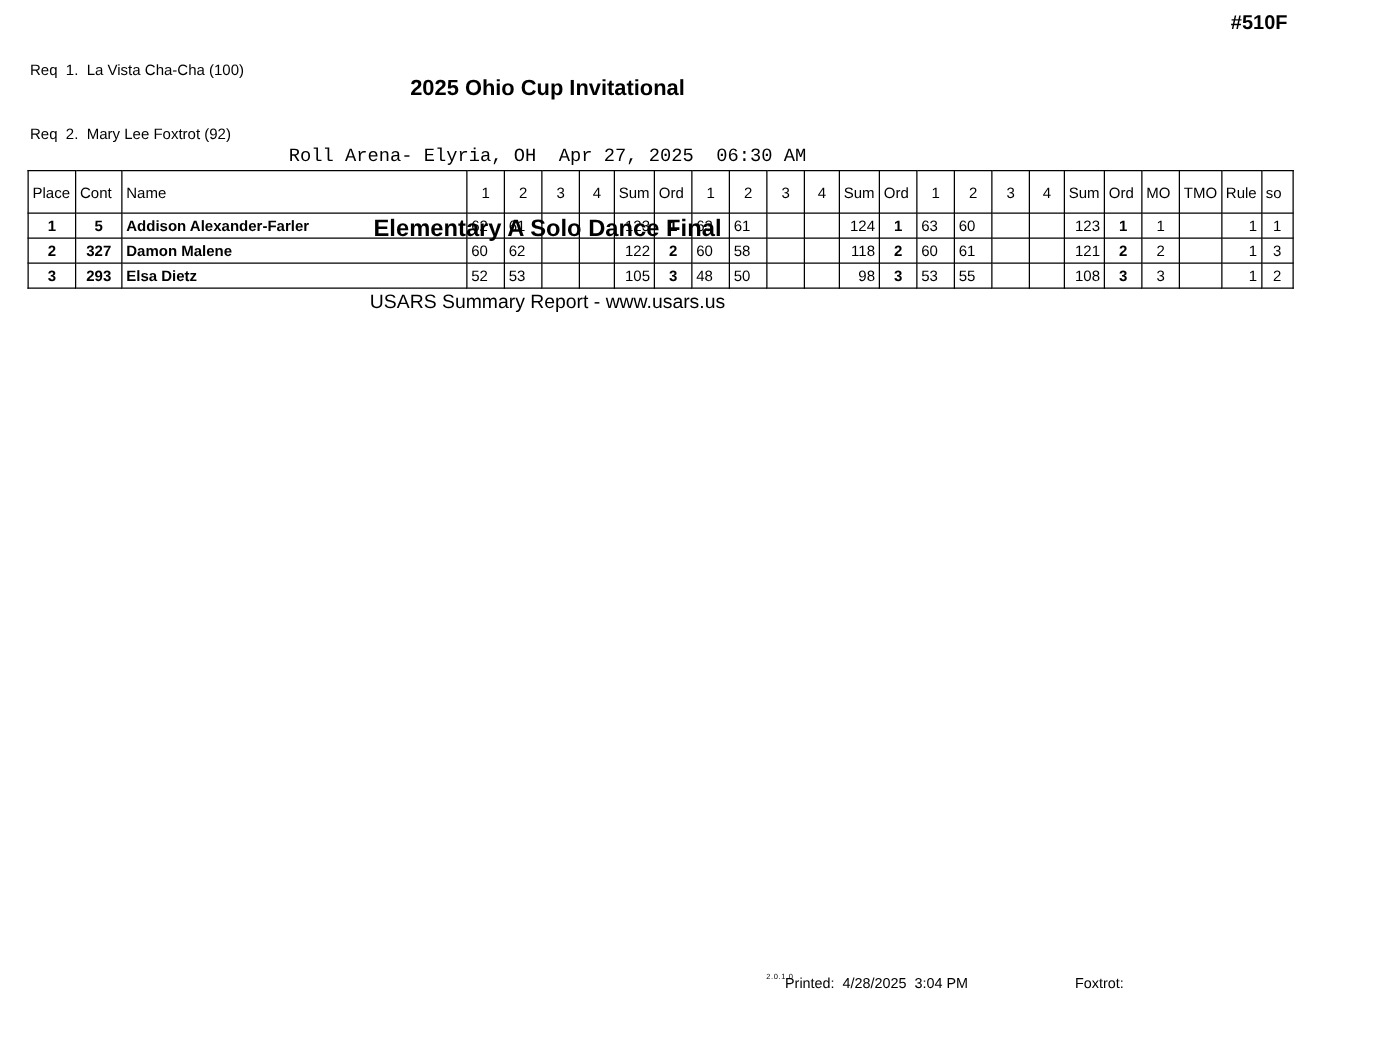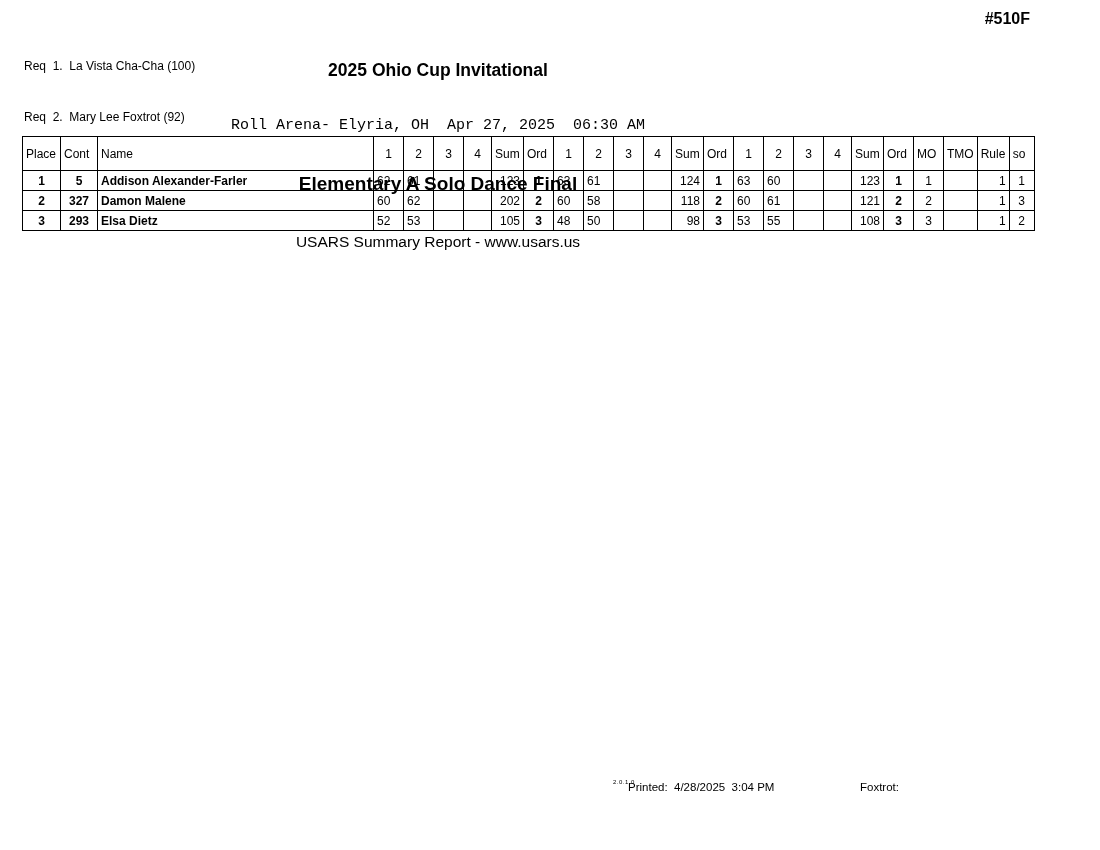--- a/index.html
+++ b/index.html
@@ -8,21 +8,21 @@
     width: 1100px; height: 850px;
     background: #ffffff;
     color: #000000;
     font-family: "Liberation Sans", sans-serif;
     position: relative;
     overflow: hidden;
   }
 
   
   .req-block {
-    position: absolute; left: 24px; top: 24px;
+    position: absolute; left: 24px; top: 14px;
     font-size: 12px; line-height: 17px; white-space: pre;
   }
 
   
   .title-block {
     position: absolute; left: 0; top: 24px; width: 876px;
     text-align: center; white-space: pre;
   }
   .t1 { font-size: 17.5px; font-weight: bold; line-height: 20px; }
   .t2 { font-size: 15px;   line-height: 20px; font-family: Liberation Mono, monospace; }
@@ -178,21 +178,21 @@
           <td class="c">1</td>
         </tr>
         <tr>
           <td class="c b">2</td>
           <td class="c b">327</td>
           <td class="l b name-cell">Damon Malene</td>
           <td class="l">60</td>
           <td class="l">62</td>
           <td class="l"></td>
           <td class="l"></td>
-          <td class="r">202</td>
+          <td class="r">122</td>
           <td class="c b ord">2</td>
           <td class="l">60</td>
           <td class="l">58</td>
           <td class="l"></td>
           <td class="l"></td>
           <td class="r">118</td>
           <td class="c b ord">2</td>
           <td class="l">60</td>
           <td class="l">61</td>
           <td class="l"></td>

